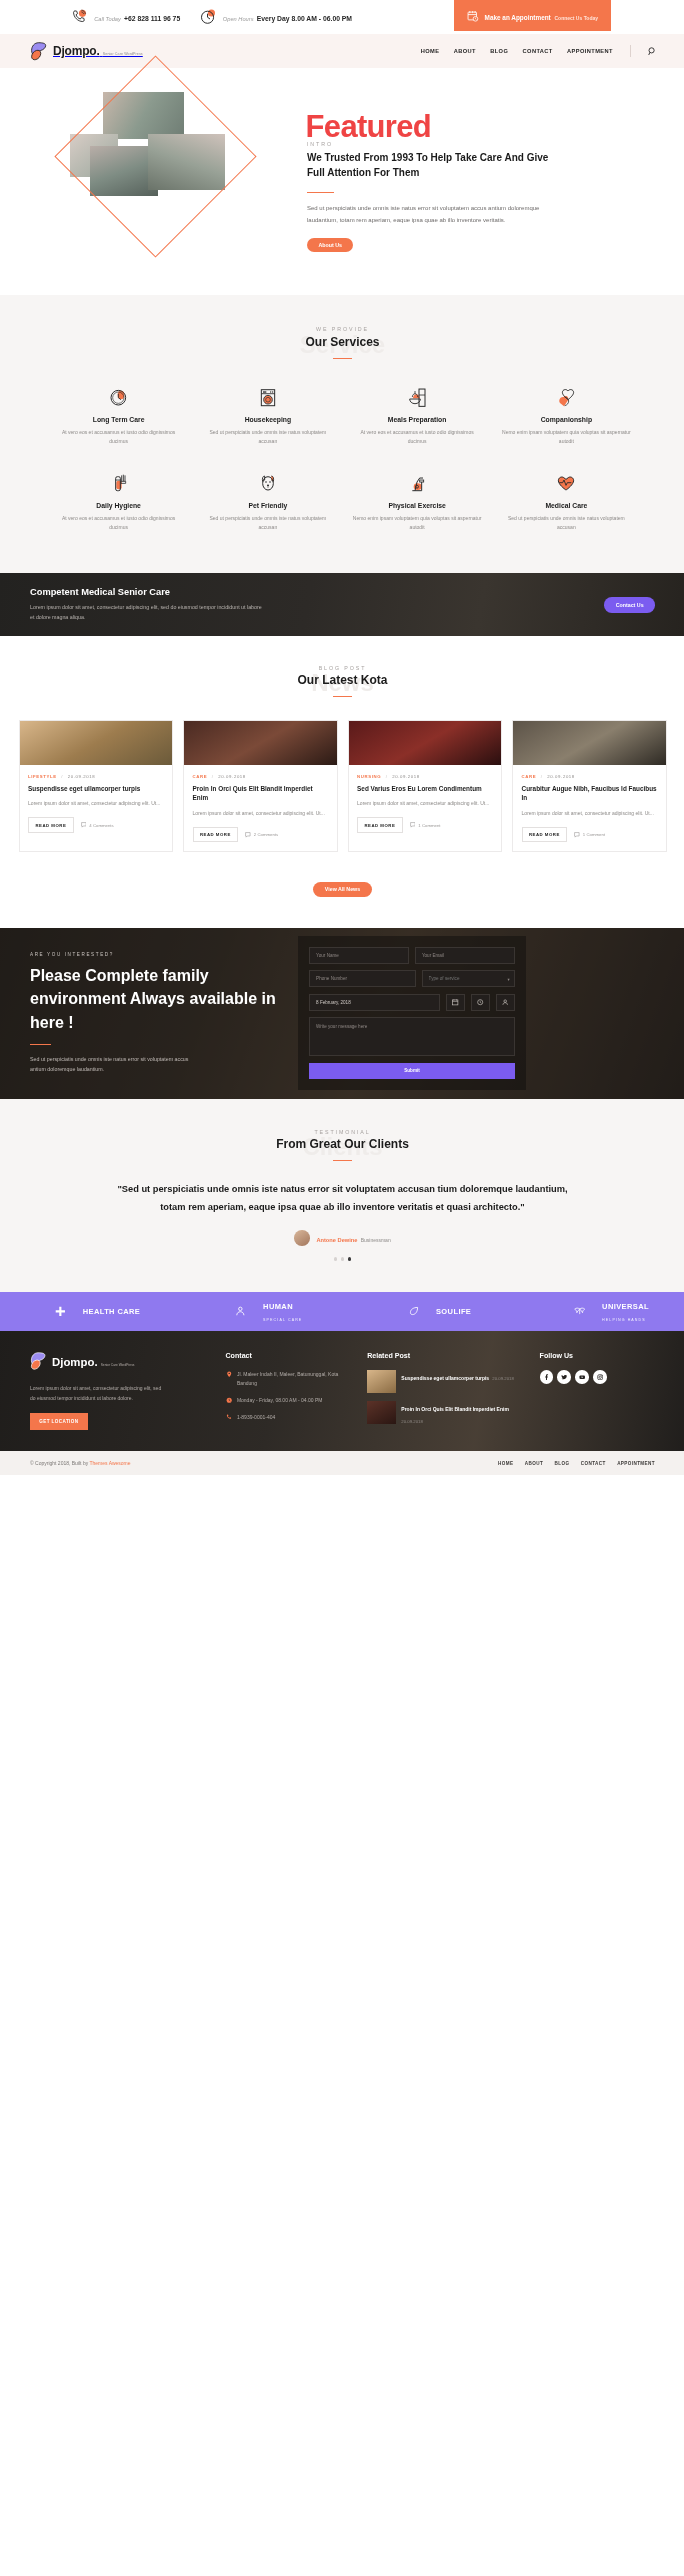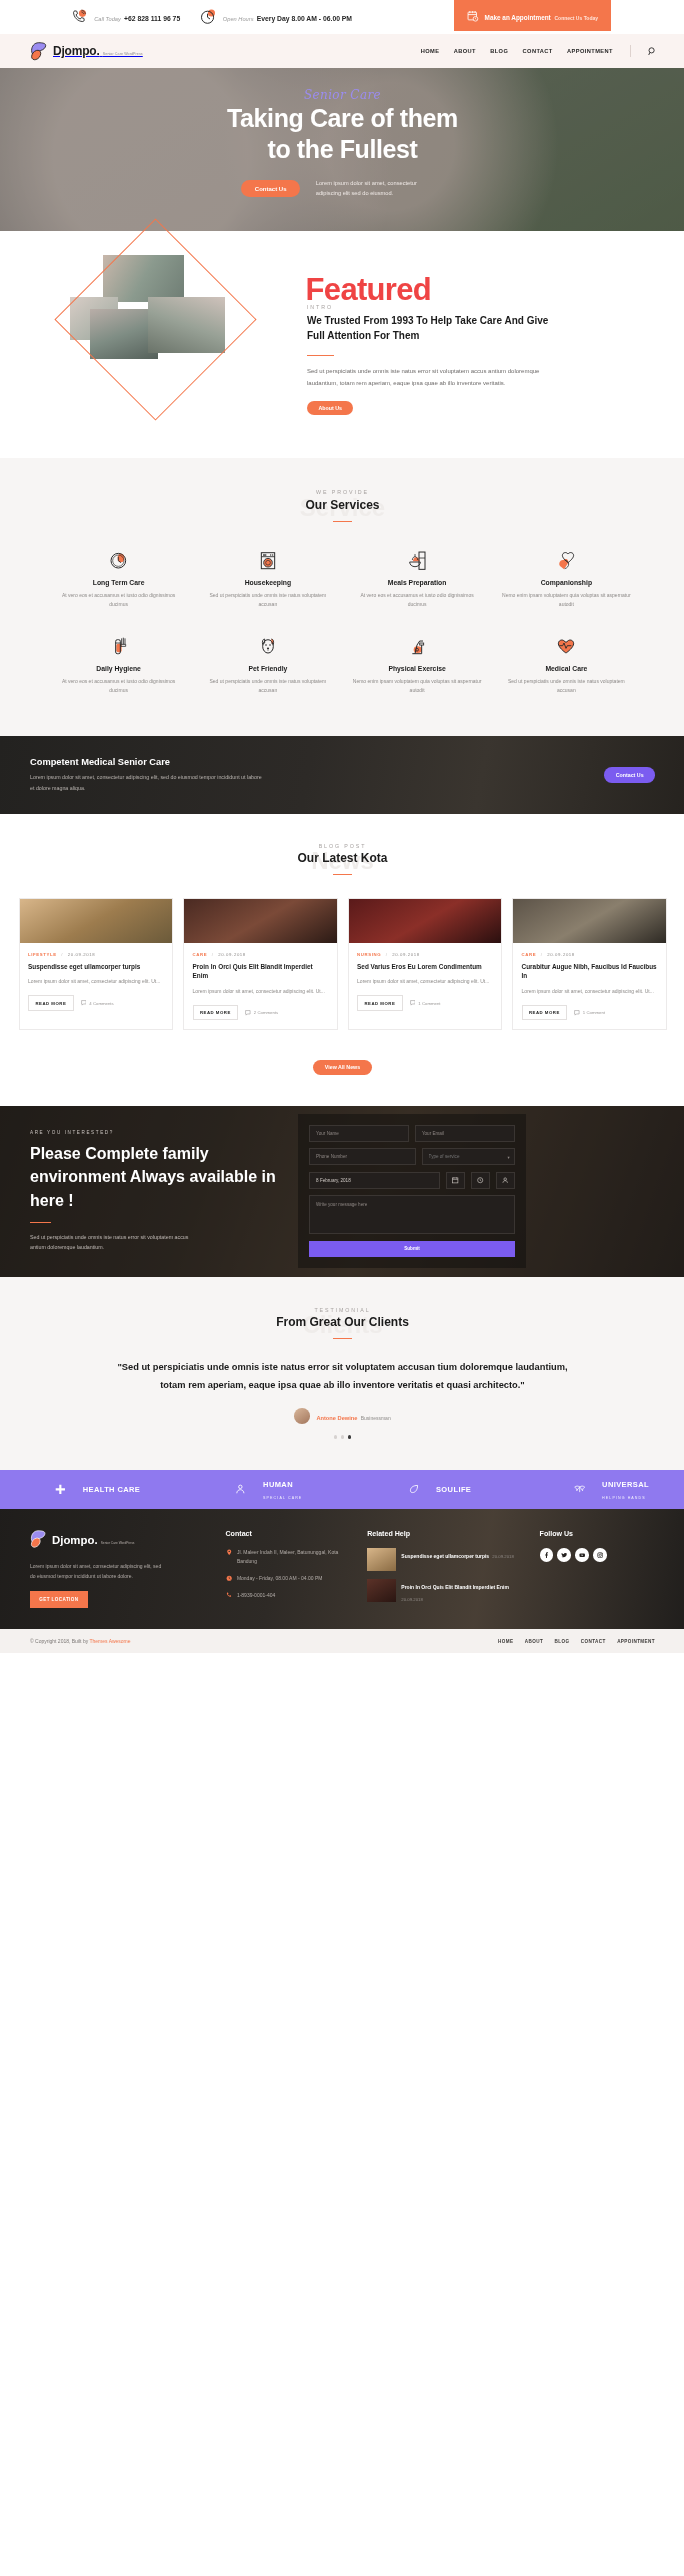--- a/index.html
+++ b/index.html
@@ -125,21 +125,21 @@
     padding:26px 44px 0;
   }
   .svc-cell { text-align:center; padding:0 8.6px; }
   .svc-ico { height:24px; display:flex; align-items:center; justify-content:center; }
   .svc-ico svg { width:20px; height:21.4px; display:block; }
   .svc-name { font-size:6.8px; font-weight:bold; color:#1b1b1b; margin-top:6.4px; }
   .svc-desc { font-size:5px; color:#8d8a88; line-height:1.95; margin-top:5px; }
 
   
   .cta {
-    height:78px; position:relative; overflow:hidden; display:flex; align-items:center;
+    height:63px; position:relative; overflow:hidden; display:flex; align-items:center;
     background:linear-gradient(100deg,#232220 0%,#2d2a27 45%,#3a352f 70%,#26231f 100%);
   }
   .cta-inner { padding-left:30px; position:relative; z-index:2; }
   .cta-h { font-size:9.3px; font-weight:bold; color:#fff; }
   .cta-p { font-size:5.3px; color:#b8b3af; line-height:1.9; margin-top:5px; max-width:235px; }
   .cta-btn {
     position:absolute; right:30px; top:50%; transform:translateY(-50%);
     background:#7b5cf0; color:#fff; border:none; border-radius:7.8px; font-size:5.3px;
     font-weight:bold; padding:5px 11.4px; cursor:pointer; z-index:2;
   }
@@ -358,33 +358,20 @@
       <span class="nav-div"></span>
       <span class="search-ico">
         <svg viewBox="0 0 12 12">
             <circle cx="5" cy="4.7" r="3.6" fill="none" stroke="#1f1f1f" stroke-width="1.2"></circle>
             <path d="M2.6 7.6L1 11.2" stroke="#1f1f1f" stroke-width="1.2" fill="none"></path>
           </svg>
       </span>
     </nav>
   </div>
 
-  <section class="hero">
-    <div class="hero-inner">
-      <div class="hero-script">Senior Care</div>
-      <h1 class="hero-h1">
-        <span>Taking Care of them</span><br>
-        <span>to the Fullest</span>
-      </h1>
-      <div class="hero-row">
-        <button class="btn-orange">Contact Us</button>
-        <p class="hero-sub">Lorem ipsum dolor sit amet, consectetur adipiscing elit sed do eiusmod.</p>
-      </div>
-    </div>
-  </section>
 
   <section class="intro">
     <div class="intro-left">
       <div class="collage">
         <div class="cbox cb1"></div>
         <div class="cbox cb2"></div>
         <div class="cbox cb3"></div>
         <div class="cbox cb4"></div>
         <div class="diamond"></div>
       </div>
@@ -799,21 +786,21 @@
           <span class="pin">
               <svg viewBox="0 0 9 9">
                 <path d="M1.2 1.6c0-.4.4-.8.8-.8l1 .2.4 1.4-.8.6c.4 1.2 1.2 2 2.4 2.4l.6-.8 1.4.4.2 1c0 .4-.4.8-.8.8C4 6.8 1.2 4 1.2 1.6z" fill="#f4764b"></path>
               </svg>
             </span>
           <span class="txt">1-8939-0001-404</span>
         </div>
       </div>
 
       <div>
-        <div class="f-head">Related Help</div>
+        <div class="f-head">Related Post</div>
         <div class="rp-item">
           <span class="rp-thumb rpt1"></span>
           <span>
             <span class="rp-title">Suspendisse eget ullamcorper turpis</span>
             <span class="rp-date">20.09.2018</span>
           </span>
         </div>
         <div class="rp-item">
           <span class="rp-thumb rpt2"></span>
           <span>

